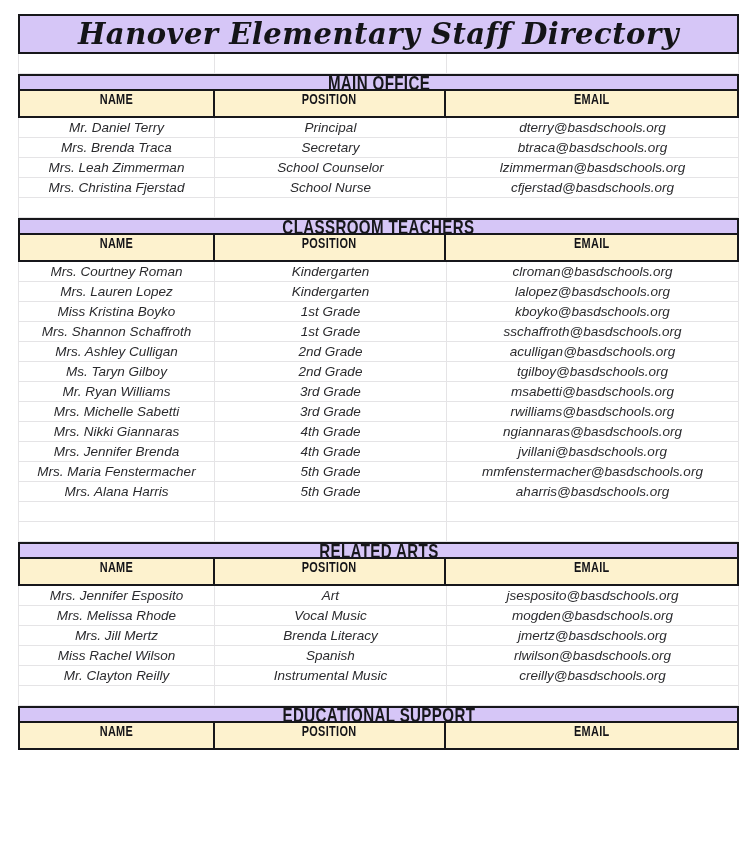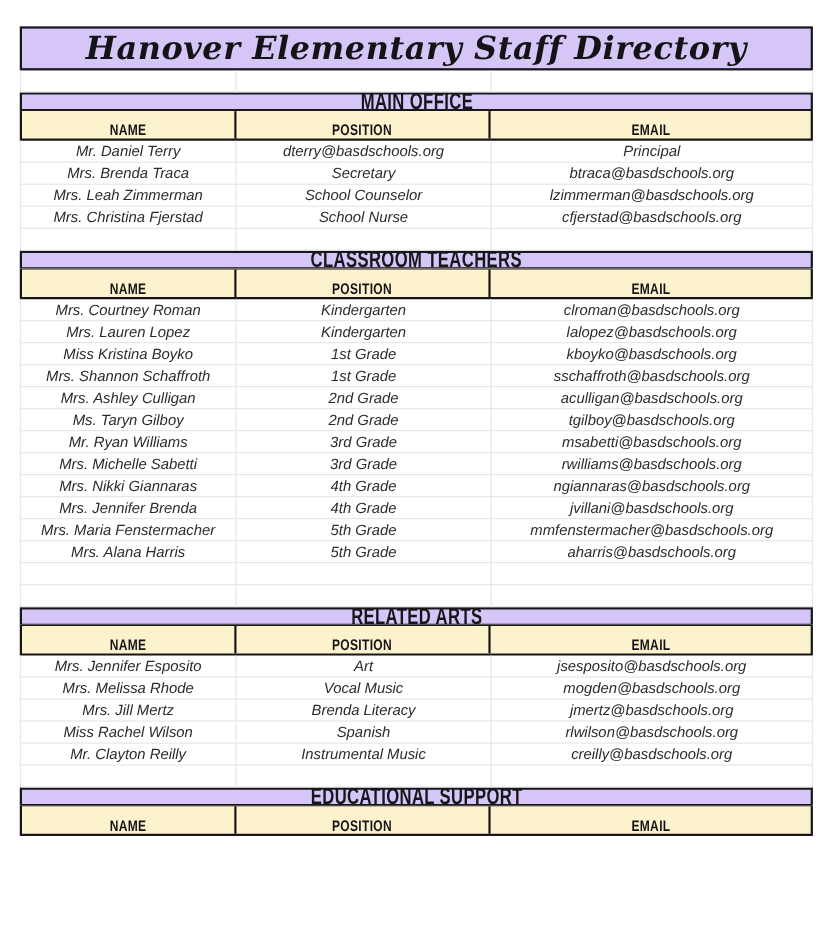--- a/index.html
+++ b/index.html
@@ -1,18 +1,18 @@
 <!DOCTYPE html>
 <html><head>
 <meta charset="utf-8">
 <style>
   * { margin:0; padding:0; box-sizing:border-box; }
   html,body { width:752px; height:864px; background:#ffffff; overflow:hidden;
               font-family:"Liberation Sans", sans-serif; }
-  .sheet { position:absolute; left:18px; top:24px; width:721px; }
+  .sheet { position:absolute; left:18px; top:14px; width:721px; }
 
   
   .title-bar { height:40px; background:#d6c6f7; border:2px solid #17171b;
                display:flex; align-items:center; justify-content:center; }
   .title-text { font-family:"DejaVu Serif", serif; font-style:italic; font-weight:bold;
                 font-size:29px; color:#141418; letter-spacing:0.5px; white-space:nowrap; }
 
   
   .grid-row { display:grid; grid-template-columns:196px 232px 291px; height:20px;
               border-left:1px solid #e5e4e6; border-right:1px solid #e5e4e6;font-style:italic; }
@@ -24,21 +24,21 @@
   
   .section-bar { height:16px; background:#d6c6f7; border:2px solid #17171b; border-bottom-width:1.5px;
                  display:flex; align-items:center; justify-content:center; }
   .section-title { font-weight:bold; font-size:21px; color:#17171b; letter-spacing:0.5px;
                    transform:scaleX(0.72); transform-origin:center; white-space:nowrap;
                    display:inline-block; }
 
   
   .colhead-row { height:28px; background:#fdf2ce; border:2px solid #17171b; border-top-width:1px;
                  display:grid; grid-template-columns:195px 231px auto; }
-  .colhead-cell { display:flex; align-items:flex-end; justify-content:center;
+  .colhead-cell { display:flex; align-items:flex-start; justify-content:center;
                   border-right:2px solid #17171b; }
   .colhead-cell:last-child { border-right:none; }
   .colhead-text { font-weight:bold; font-size:14px; color:#141418; letter-spacing:0.4px;
                   transform:scaleX(0.78); transform-origin:center; white-space:nowrap;
                   display:inline-block; }
 </style>
 </head>
 <body>
 
 <div class="sheet">
@@ -64,22 +64,22 @@
           </div>
           <div class="colhead-cell">
             <div class="colhead-text">POSITION</div>
           </div>
           <div class="colhead-cell">
             <div class="colhead-text">EMAIL</div>
           </div>
         </div>
         <div class="grid-row">
           <div class="cell">Mr. Daniel Terry</div>
+          <div class="cell">Principal</div>
           <div class="cell">dterry@basdschools.org</div>
-          <div class="cell">Principal</div>
         </div>
         <div class="grid-row">
           <div class="cell">Mrs. Brenda Traca</div>
           <div class="cell">Secretary</div>
           <div class="cell">btraca@basdschools.org</div>
         </div>
         <div class="grid-row">
           <div class="cell">Mrs. Leah Zimmerman</div>
           <div class="cell">School Counselor</div>
           <div class="cell">lzimmerman@basdschools.org</div>

